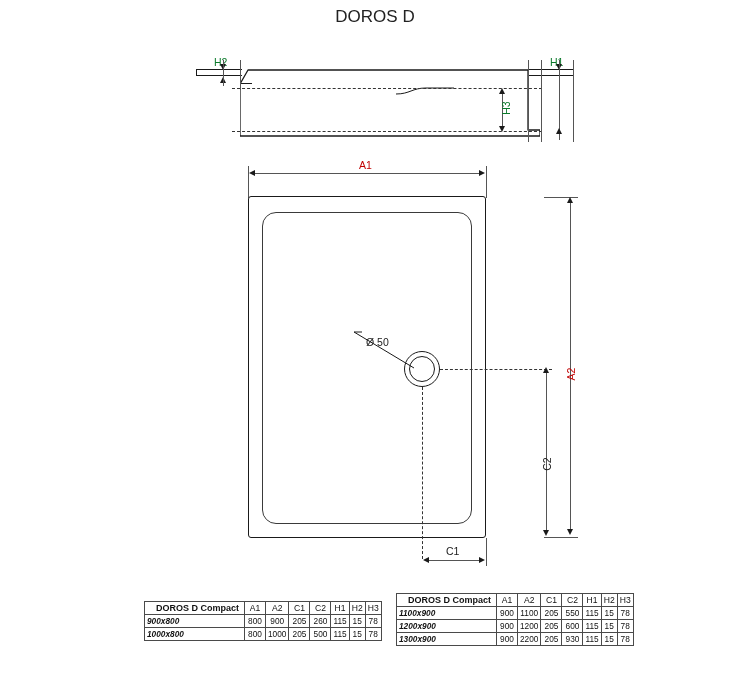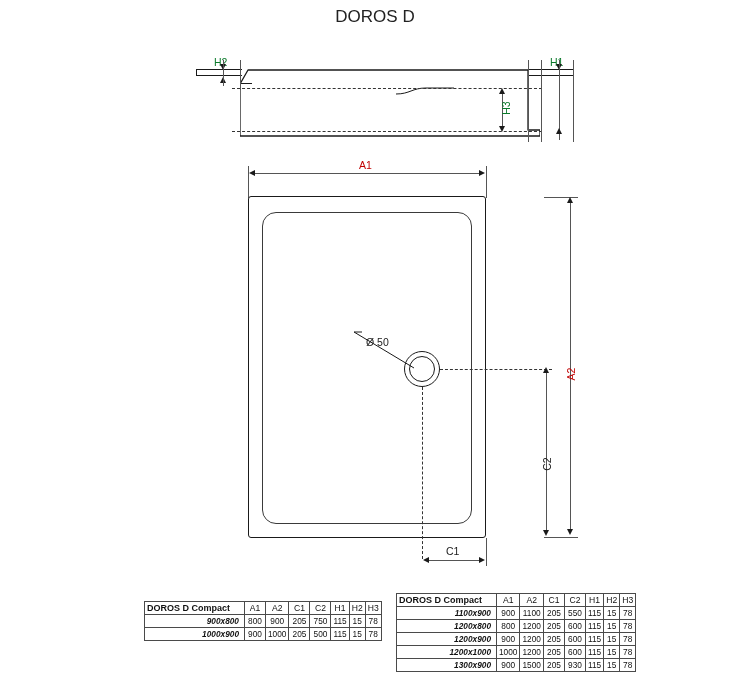--- a/index.html
+++ b/index.html
@@ -103,28 +103,28 @@
   }
   table.spec td, table.spec th {
     border: 1px solid #4a4a4a;
     padding: 1px 2px;
     text-align: center;
     height: 13px;
     box-sizing: border-box;
     font-weight: normal;
   }
   table.spec th.model, table.spec td.model {
-    text-align: right;
+    text-align: left;
     padding-right: 5px;
     font-weight: bold;
     font-style: italic;
     width: 100px;
   }
   table.spec th.model {
-    text-align: left;
+    text-align: right;
     font-style: normal;
     font-size: 9px;
   }
   table.spec th.num { width: 21px; }
   table.spec th.small { width: 16px; }
   table.spec th {
     font-size: 8.6px;
   }
   #table-left { left: 144px; top: 601px; }
   #table-right { left: 396px; top: 593px; }
@@ -236,28 +236,28 @@
       <th class="small">H2</th>
       <th class="small">H3</th>
     </tr>
   </thead>
   <tbody>
     <tr>
       <td class="model">900x800</td>
       <td>800</td>
       <td>900</td>
       <td>205</td>
-      <td>750</td>
-      <td>115</td>
-      <td>15</td>
-      <td>78</td>
-    </tr>
-    <tr>
-      <td class="model">1000x900</td>
-      <td>900</td>
+      <td>260</td>
+      <td>115</td>
+      <td>15</td>
+      <td>78</td>
+    </tr>
+    <tr>
+      <td class="model">1000x800</td>
+      <td>800</td>
       <td>1000</td>
       <td>205</td>
       <td>500</td>
       <td>115</td>
       <td>15</td>
       <td>78</td>
     </tr>
   </tbody>
 </table>
 
@@ -279,53 +279,33 @@
       <td class="model">1100x900</td>
       <td>900</td>
       <td>1100</td>
       <td>205</td>
       <td>550</td>
       <td>115</td>
       <td>15</td>
       <td>78</td>
     </tr>
     <tr>
-      <td class="model">1200x800</td>
-      <td>800</td>
-      <td>1200</td>
-      <td>205</td>
-      <td>600</td>
-      <td>115</td>
-      <td>15</td>
-      <td>78</td>
-    </tr>
-    <tr>
       <td class="model">1200x900</td>
       <td>900</td>
       <td>1200</td>
       <td>205</td>
       <td>600</td>
       <td>115</td>
       <td>15</td>
       <td>78</td>
     </tr>
     <tr>
-      <td class="model">1200x1000</td>
-      <td>1000</td>
-      <td>1200</td>
-      <td>205</td>
-      <td>600</td>
-      <td>115</td>
-      <td>15</td>
-      <td>78</td>
-    </tr>
-    <tr>
       <td class="model">1300x900</td>
       <td>900</td>
-      <td>1500</td>
+      <td>2200</td>
       <td>205</td>
       <td>930</td>
       <td>115</td>
       <td>15</td>
       <td>78</td>
     </tr>
   </tbody>
 </table>
 
 </body></html>

